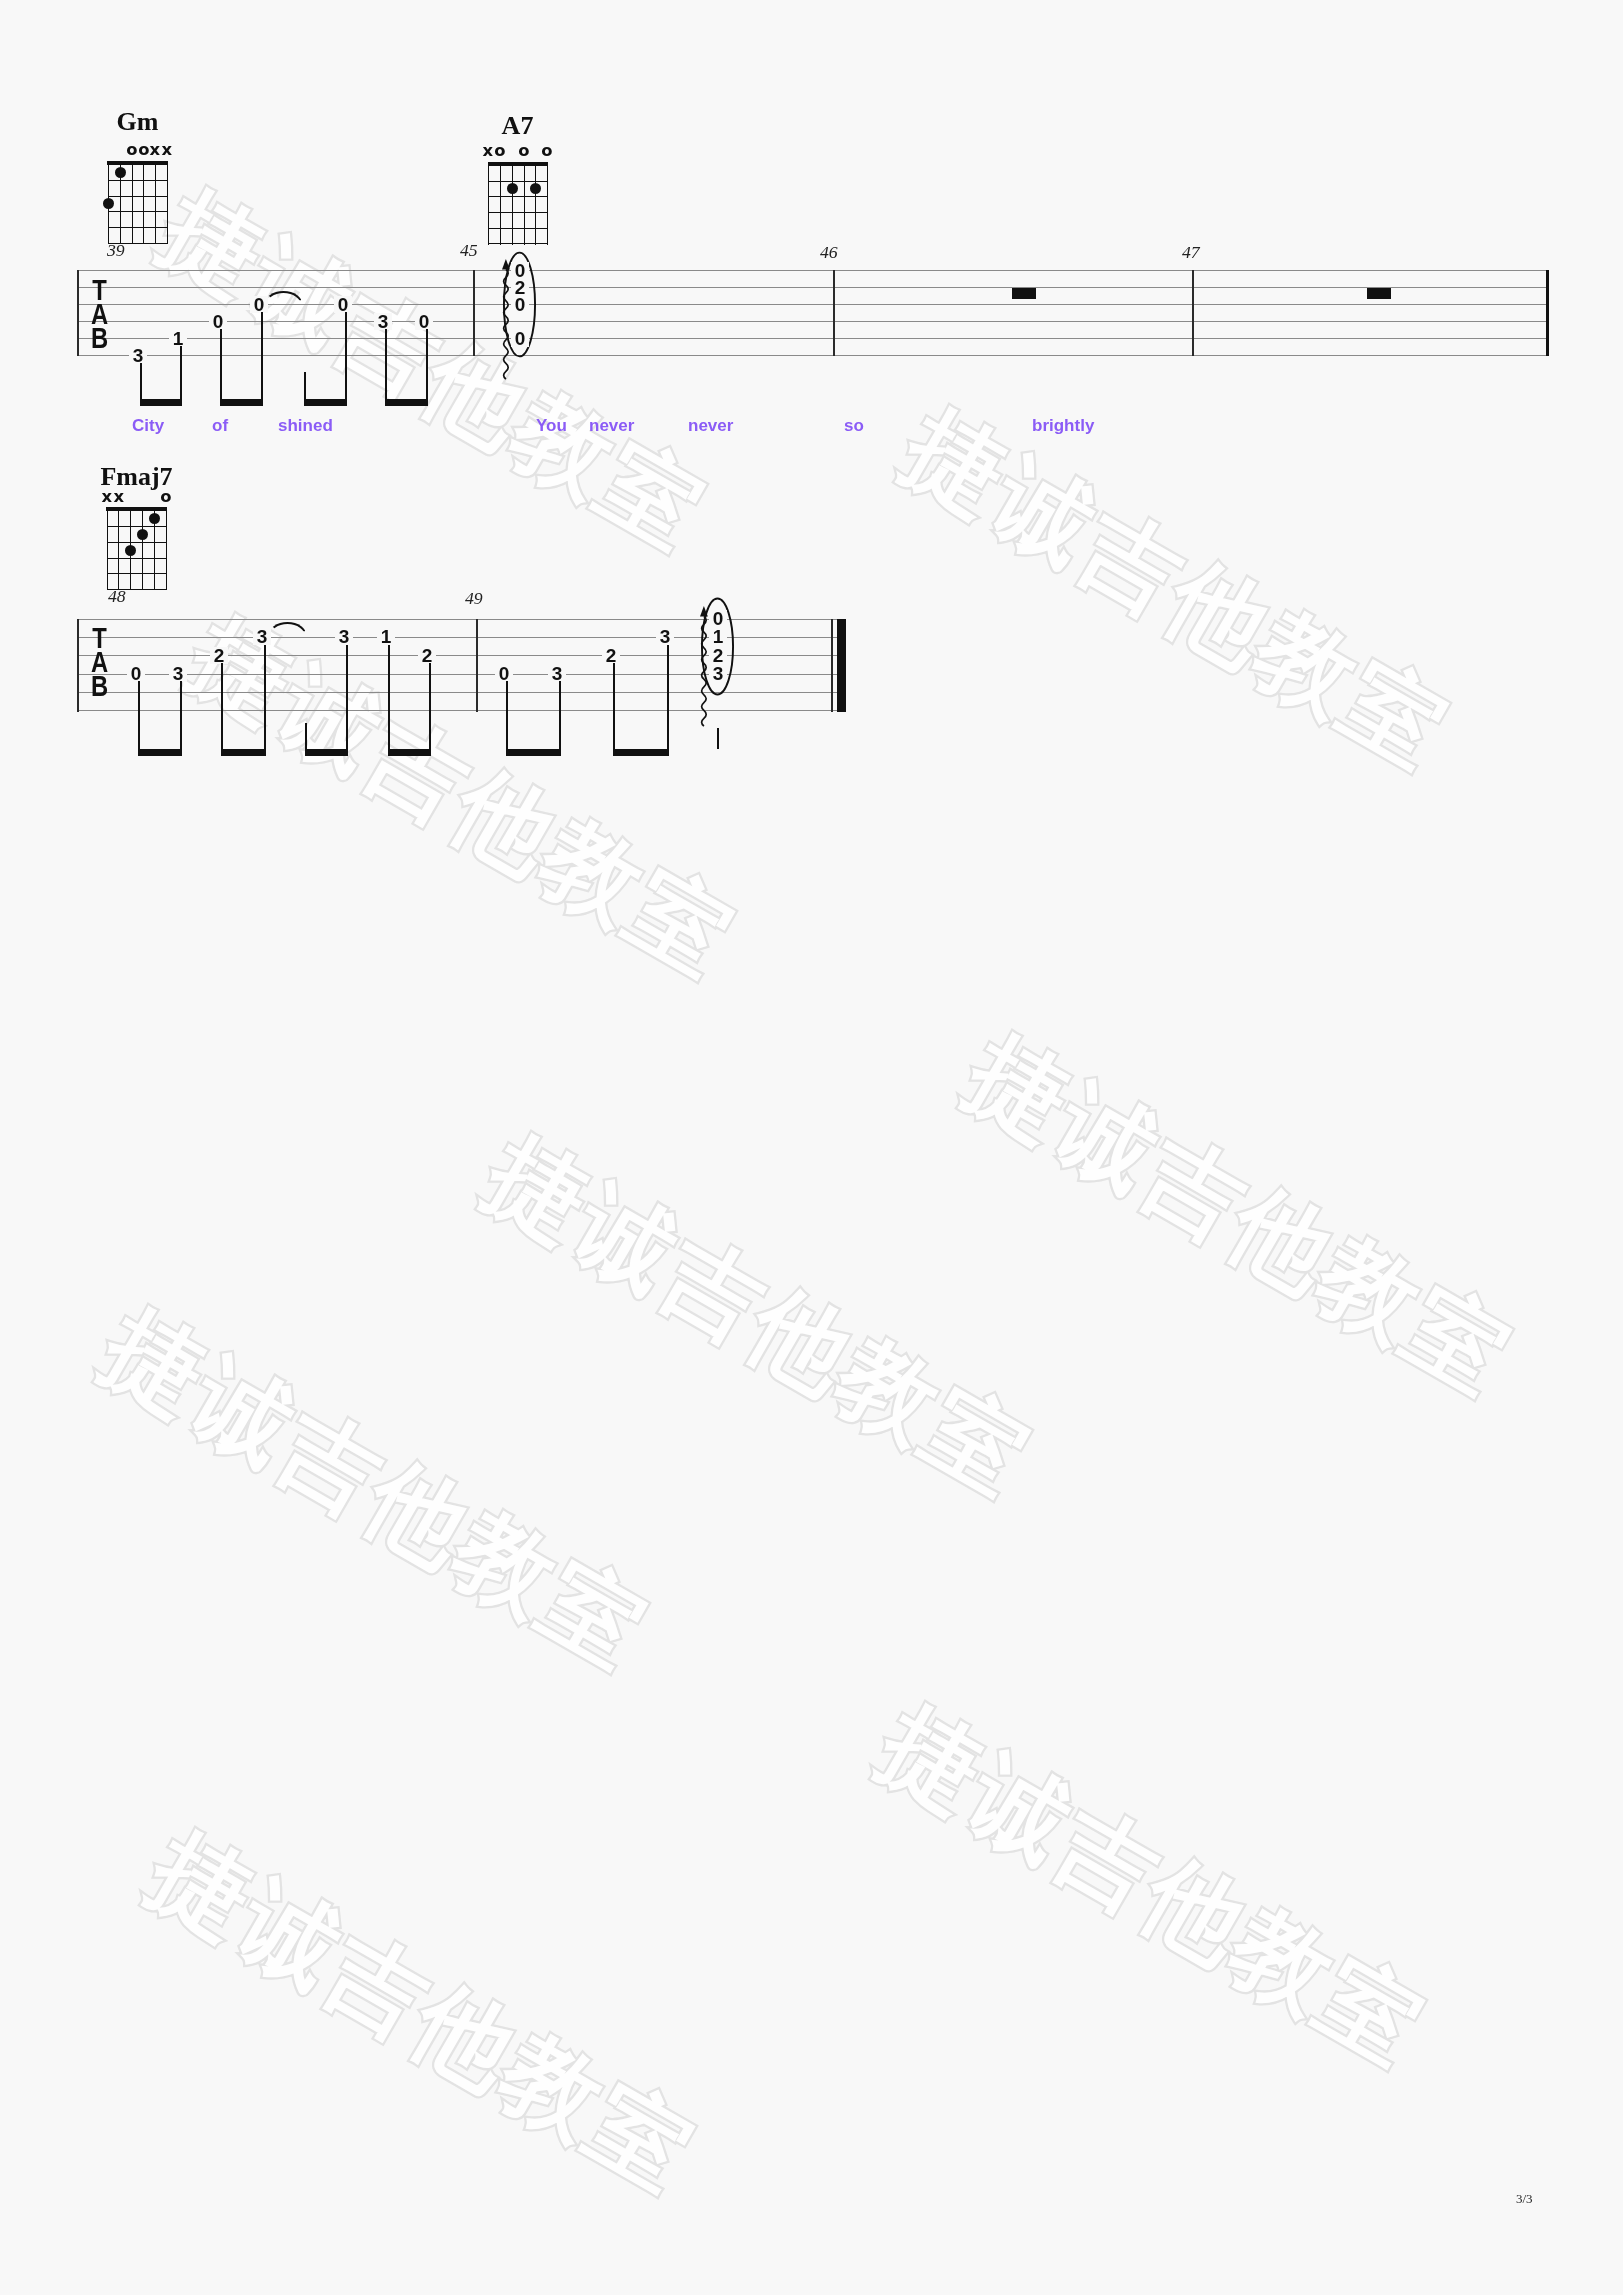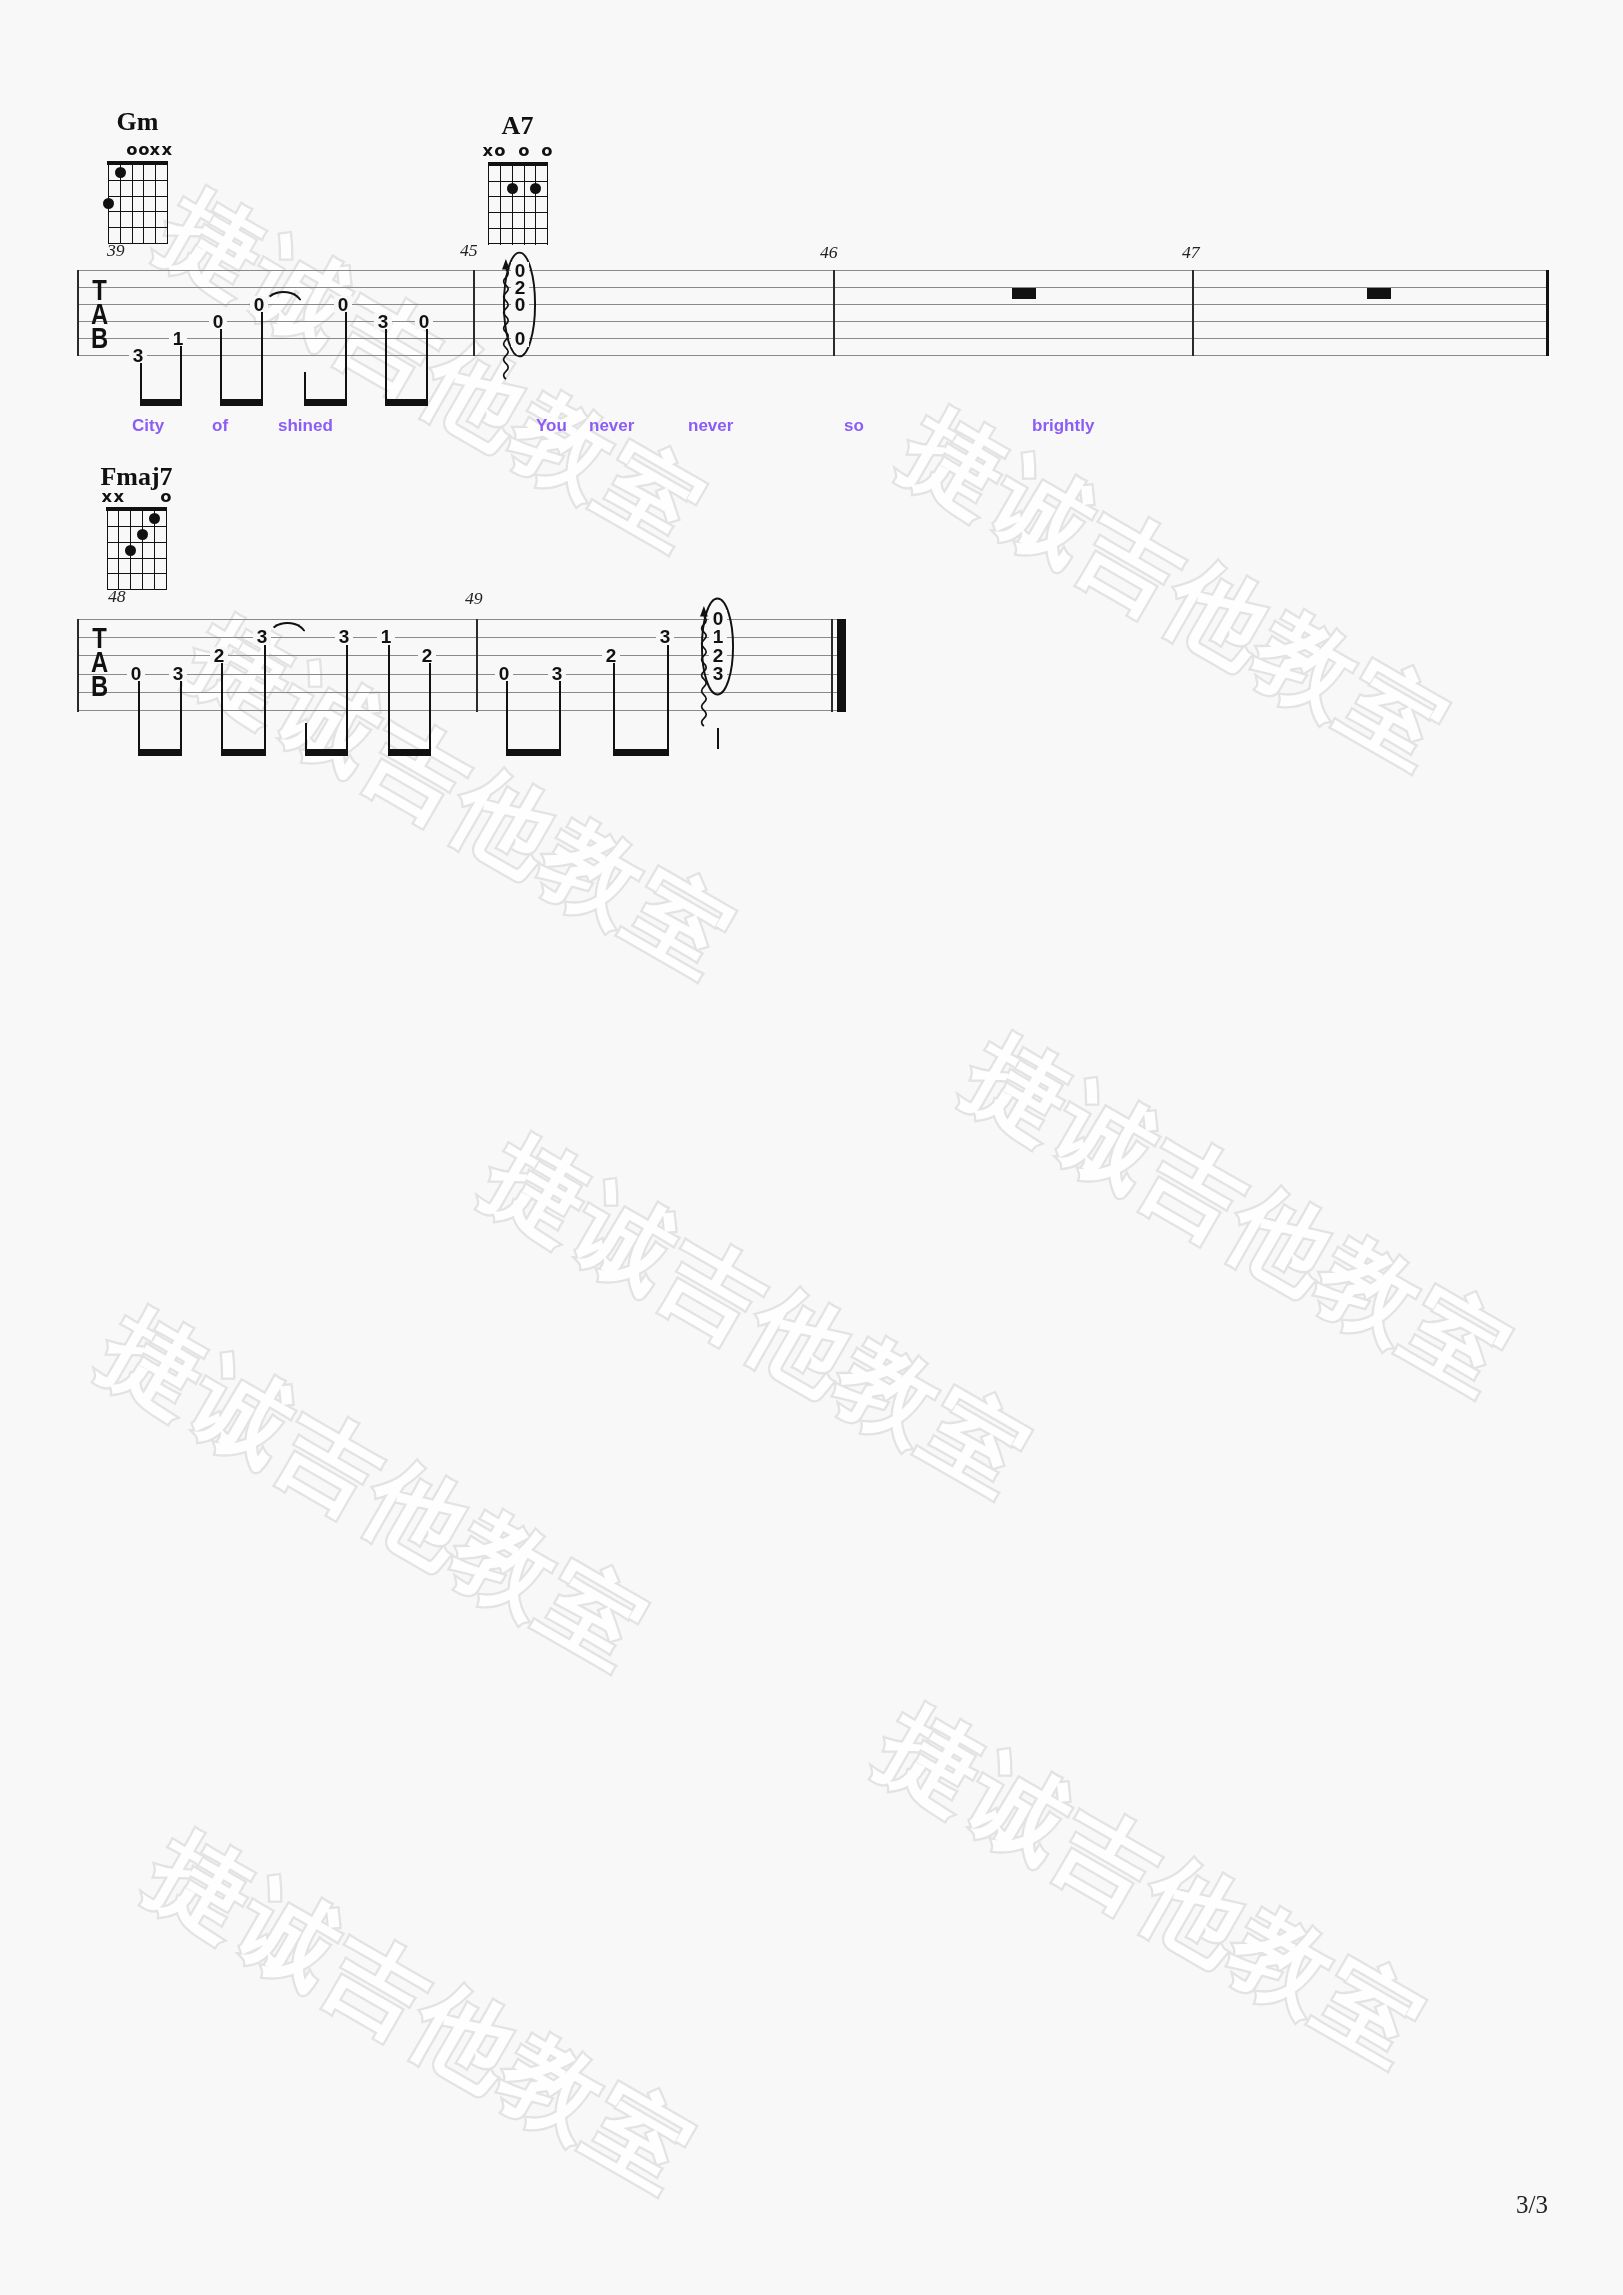--- a/index.html
+++ b/index.html
@@ -33,21 +33,21 @@
         font-size:26px;color:#111;text-align:center;width:131px;}
   .ind{position:absolute;width:19.6px;text-align:center;font-size:16.4px;font-weight:bold;
        font-family:"DejaVu Sans",sans-serif;color:#111;}
   .grid-line-h{position:absolute;height:1.3px;background:#111;}
   .grid-nut{position:absolute;height:3.9px;background:#111;}
   .grid-line-v{position:absolute;width:1.3px;background:#111;}
   .dot{position:absolute;width:11px;height:11px;border-radius:50%;background:#111;}
   
   .lyric{position:absolute;font-size:17px;font-weight:bold;color:#8b5cf6;top:416px;}
   .pagenum{position:absolute;left:1516px;top:2191px;font-family:"Liberation Serif",serif;
-        font-size:25px;color:#222;}
+        font-size:13px;color:#222;}
 </style>
 </head>
 <body>
 
 <div class="page">
 
   <div id="wm-layer">
       <div class="wm" style="left: 203px; top: 164px;">捷诚吉他教室</div>
       <div class="wm" style="left: 946px; top: 383px;">捷诚吉他教室</div>
       <div class="wm" style="left: 232px; top: 591px;">捷诚吉他教室</div>

